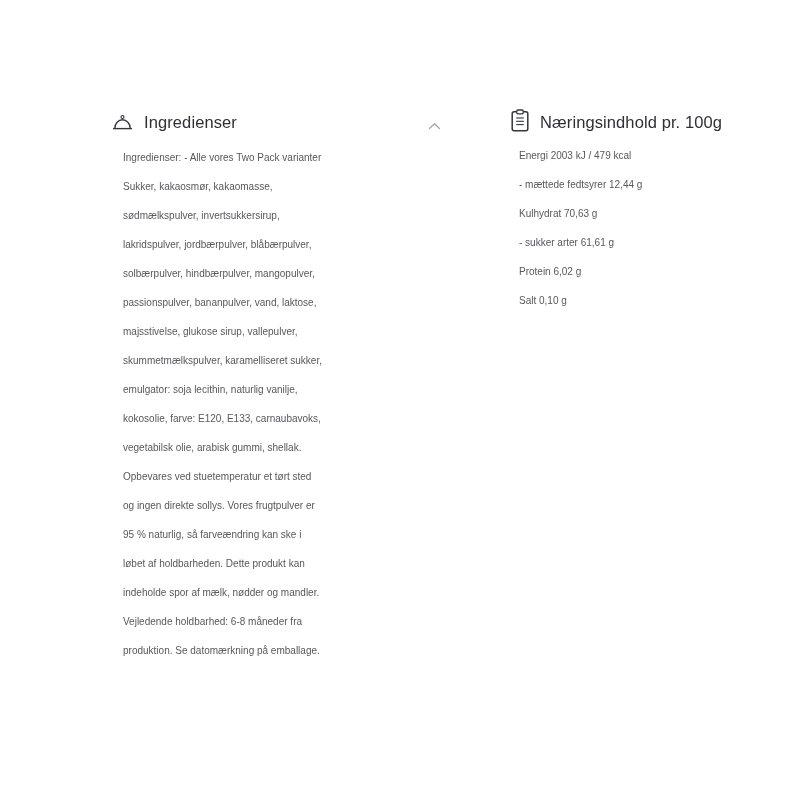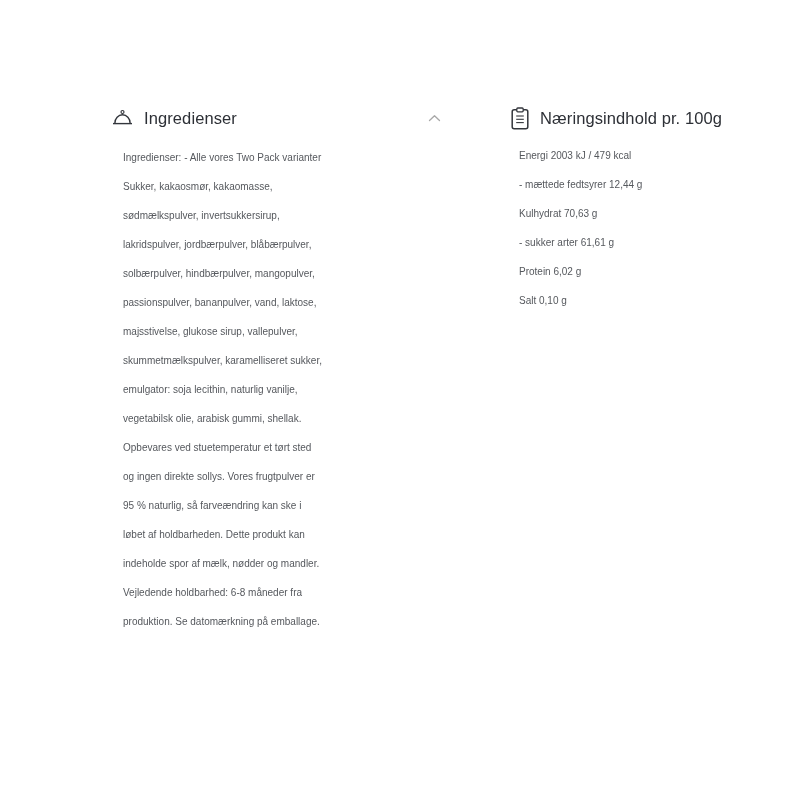--- a/index.html
+++ b/index.html
@@ -20,21 +20,21 @@
     position: relative;
     width: 800px; height: 800px;
     background: var(--background);
   }
   .col { position: absolute; top: 104px; }
   .col-ingredients { left: 112px; width: 331px; }
   .col-nutrition  { left: 511px; width: 300px; }
 
   .acc-header {
     display: flex;
-    align-items: center;
+    align-items: flex-end;
     height: 28px;
     cursor: pointer;
   }
   .header-icon {
     display: flex;
     align-items: center;
     justify-content: center;
     margin-right: 11px;
     color: var(--icon-stroke);
     flex: 0 0 auto;
@@ -91,20 +91,21 @@
     <div class="acc-body">
         <div class="text-line">Ingredienser: - Alle vores Two Pack varianter</div>
         <div class="text-line">Sukker, kakaosmør, kakaomasse,</div>
         <div class="text-line">sødmælkspulver, invertsukkersirup,</div>
         <div class="text-line">lakridspulver, jordbærpulver, blåbærpulver,</div>
         <div class="text-line">solbærpulver, hindbærpulver, mangopulver,</div>
         <div class="text-line">passionspulver, bananpulver, vand, laktose,</div>
         <div class="text-line">majsstivelse, glukose sirup, vallepulver,</div>
         <div class="text-line">skummetmælkspulver, karamelliseret sukker,</div>
         <div class="text-line">emulgator: soja lecithin, naturlig vanilje,</div>
+        <div class="text-line">kokosolie, farve: E120, E133, carnaubavoks,</div>
         <div class="text-line">vegetabilsk olie, arabisk gummi, shellak.</div>
         <div class="text-line">Opbevares ved stuetemperatur et tørt sted</div>
         <div class="text-line">og ingen direkte sollys. Vores frugtpulver er</div>
         <div class="text-line">95 % naturlig, så farveændring kan ske i</div>
         <div class="text-line">løbet af holdbarheden. Dette produkt kan</div>
         <div class="text-line">indeholde spor af mælk, nødder og mandler.</div>
         <div class="text-line">Vejledende holdbarhed: 6-8 måneder fra</div>
         <div class="text-line">produktion. Se datomærkning på emballage.</div>
       </div>
   </section>

